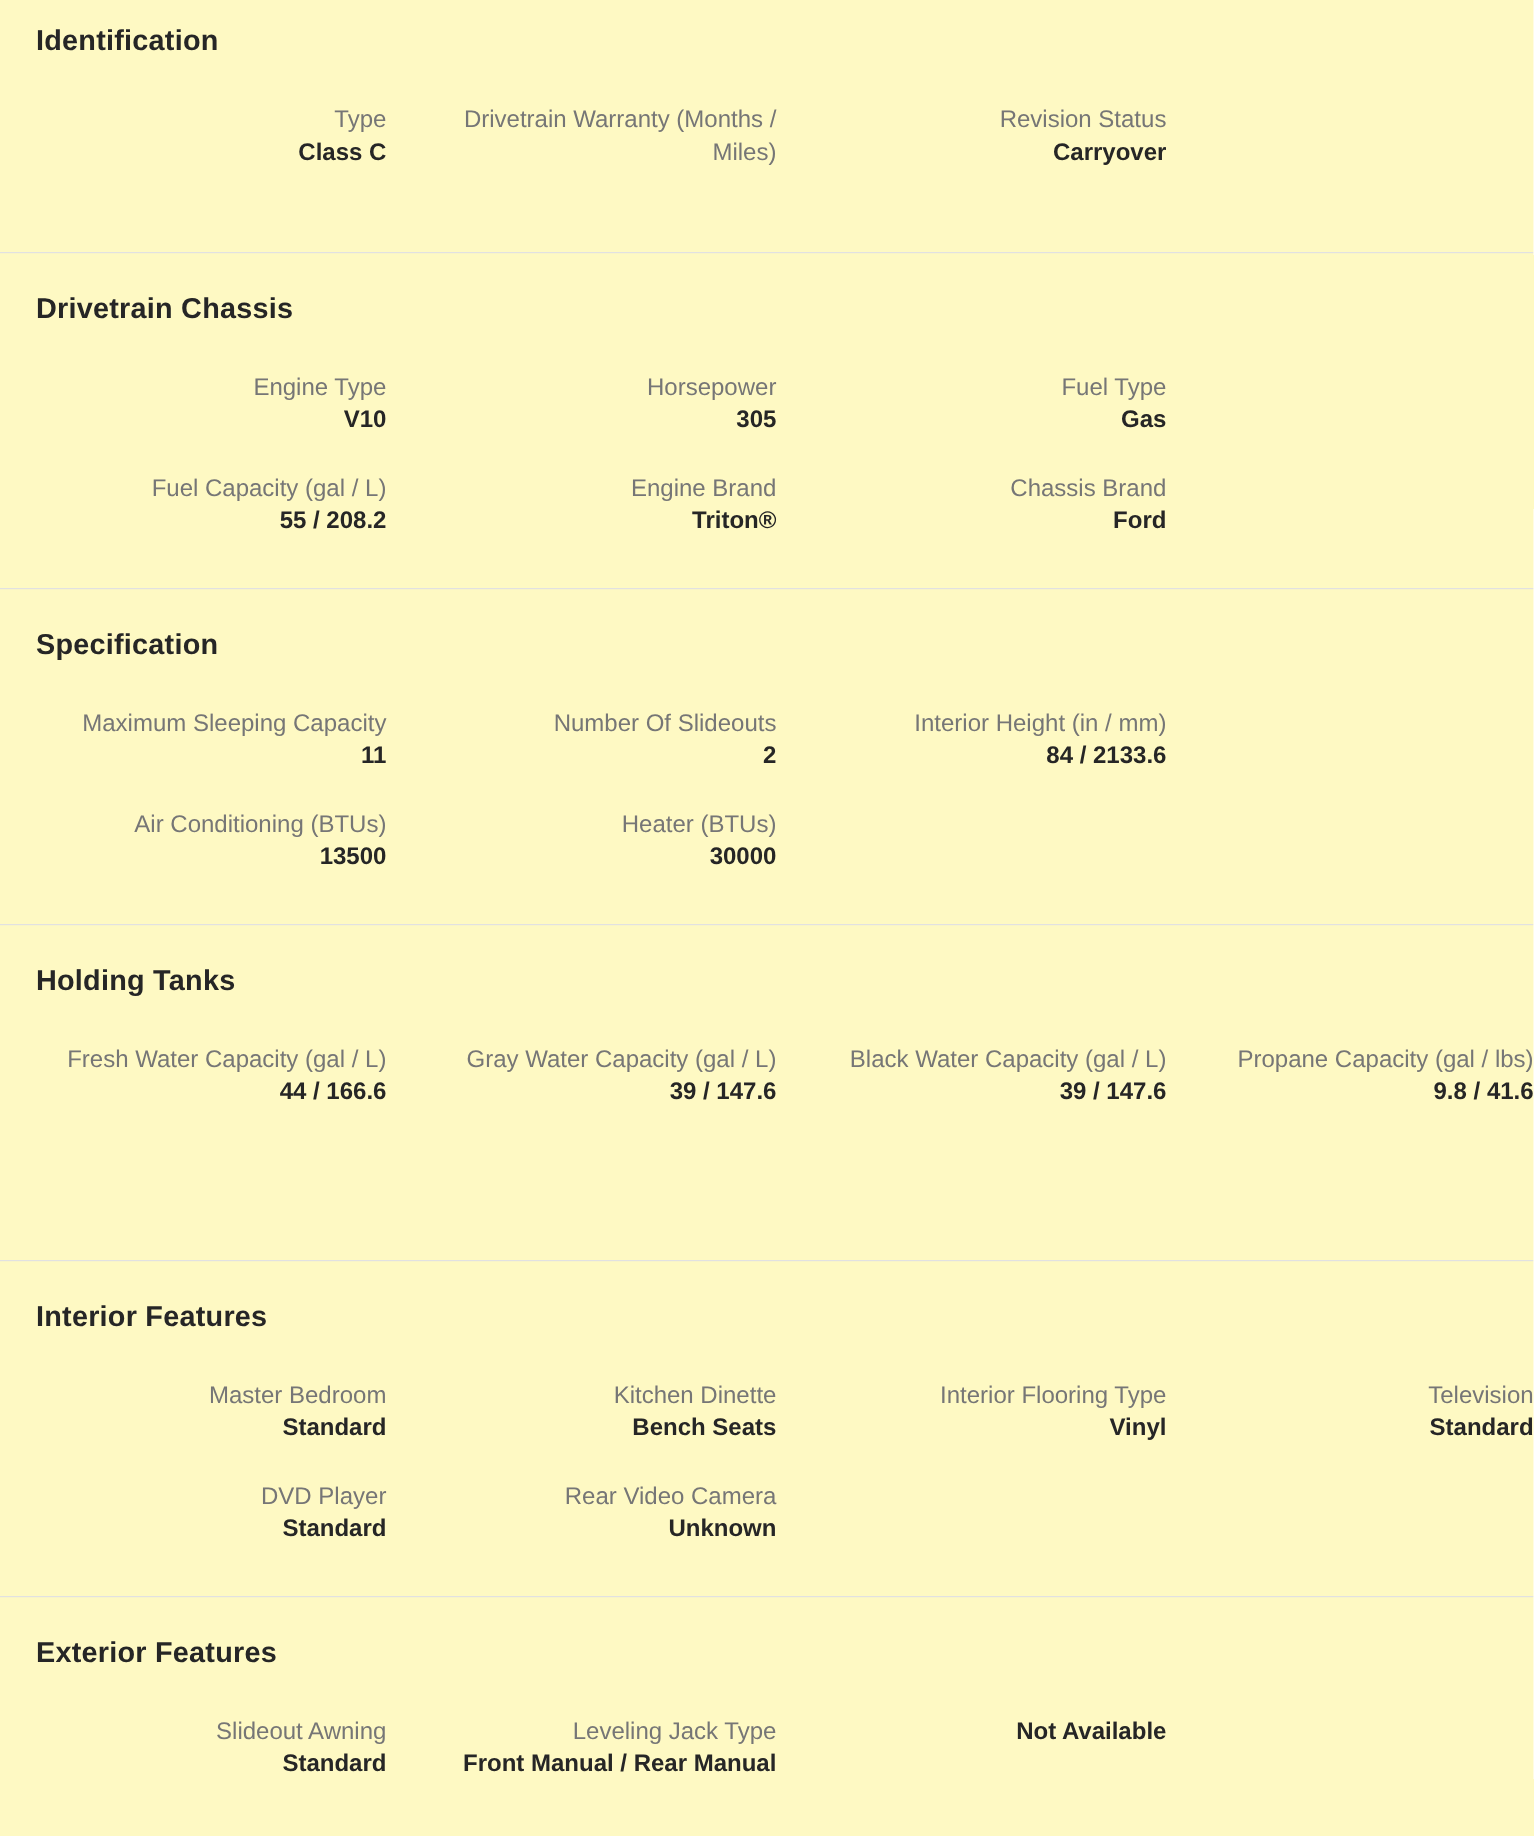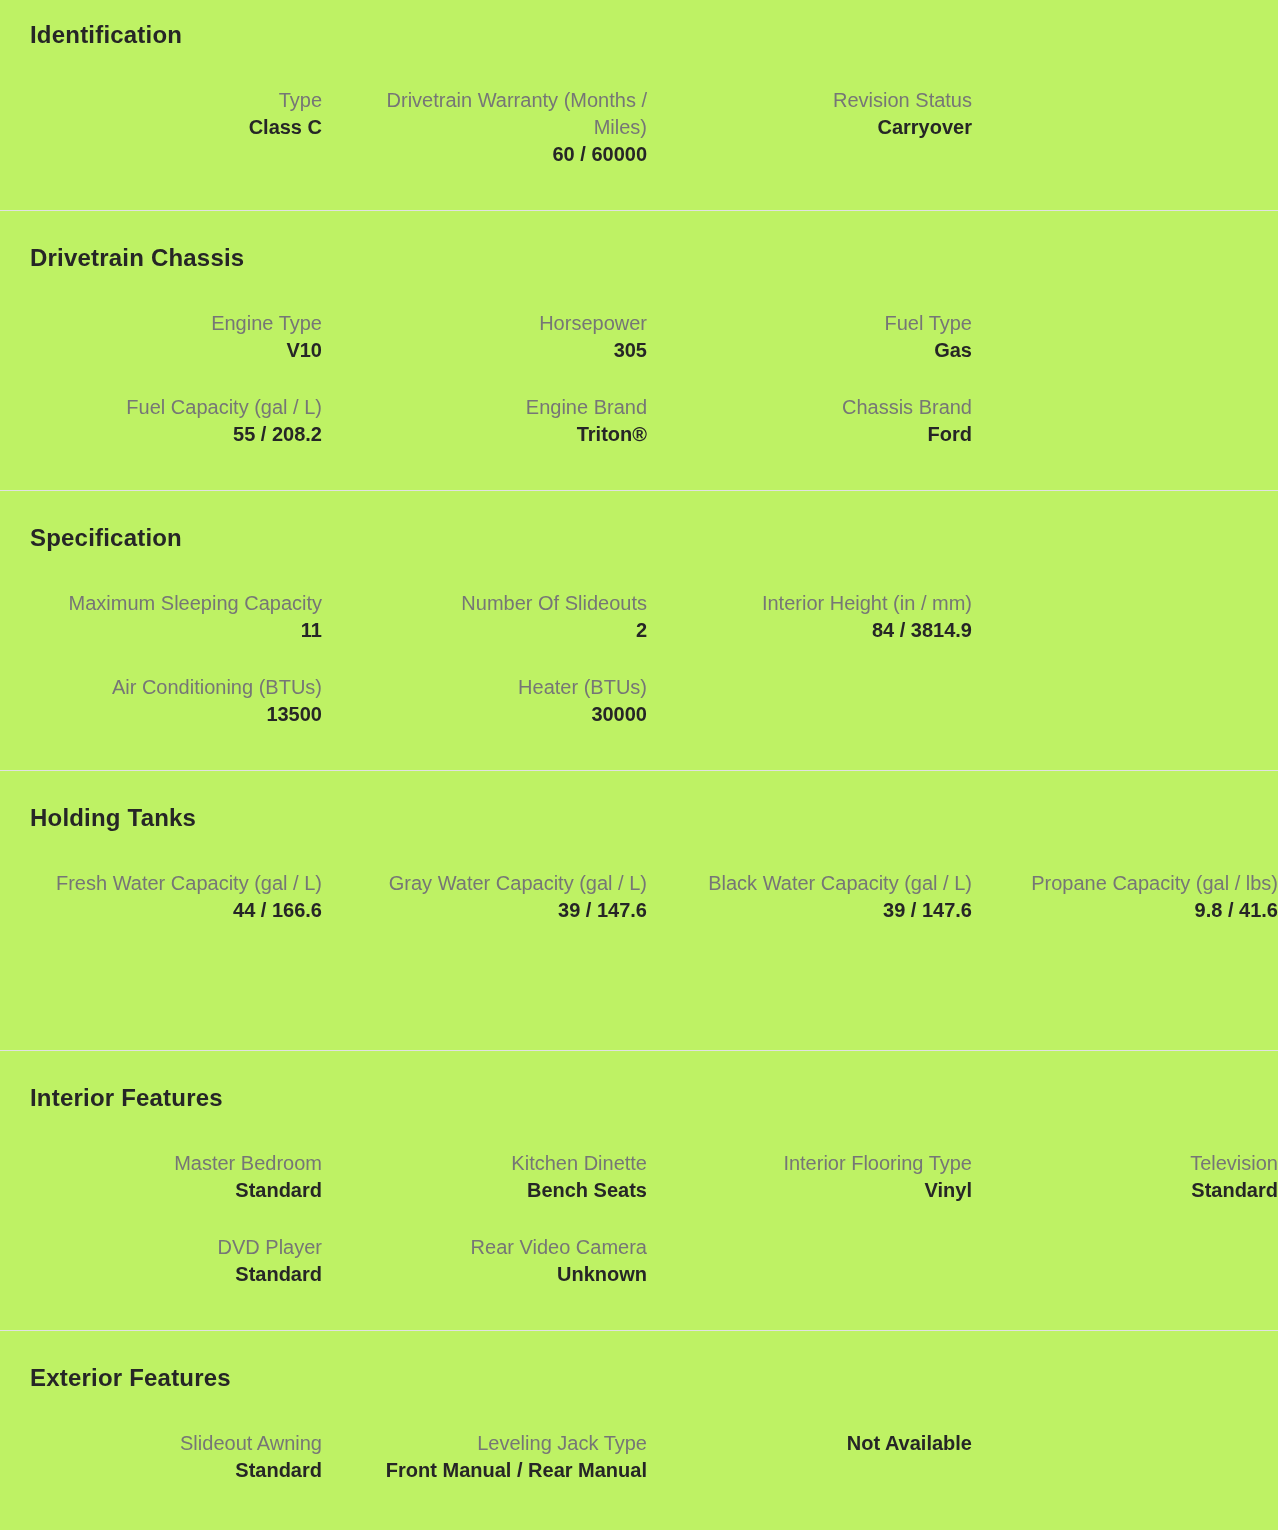--- a/index.html
+++ b/index.html
@@ -4,21 +4,21 @@
 <style>
   * { margin: 0; padding: 0; box-sizing: border-box; }
   html, body {
     background: #ffffff;
     font-family: "Liberation Sans", "DejaVu Sans", sans-serif;
     -webkit-font-smoothing: antialiased;
   }
   #page {
     width: 1278px;
     height: 1530px;
-    background: #bef264;
+    background: #fef9c3;
     overflow: hidden;
   }
   .section {
     height: 280px;
     border-top: 1px solid #e1e1e1;
     padding: 33px 0 0 30px;
     overflow: hidden;
   }
   #sections .section:first-child {
     border-top: none;
@@ -75,21 +75,20 @@
     <h2 class="section-title">Identification</h2>
 
   <div class="spec-row">
   <div class="spec-field">
     <div class="field-label">Type</div>
     <div class="field-value">Class C</div>
   </div>
 
   <div class="spec-field">
     <div class="field-label">Drivetrain Warranty (Months / Miles)</div>
-    <div class="field-value">60 / 60000</div>
   </div>
 
   <div class="spec-field">
     <div class="field-label">Revision Status</div>
     <div class="field-value">Carryover</div>
   </div>
 </div>
 </section>
 
   <section class="section">
@@ -141,21 +140,21 @@
   </div>
 
   <div class="spec-field">
     <div class="field-label">Number Of Slideouts</div>
     <div class="field-value">2</div>
   </div>
 
 
   <div class="spec-field">
     <div class="field-label">Interior Height (in / mm)</div>
-    <div class="field-value">84 / 3814.9</div>
+    <div class="field-value">84 / 2133.6</div>
   </div>
 </div>
 
   <div class="spec-row">
   <div class="spec-field">
     <div class="field-label">Air Conditioning (BTUs)</div>
     <div class="field-value">13500</div>
   </div>
 
   <div class="spec-field">

